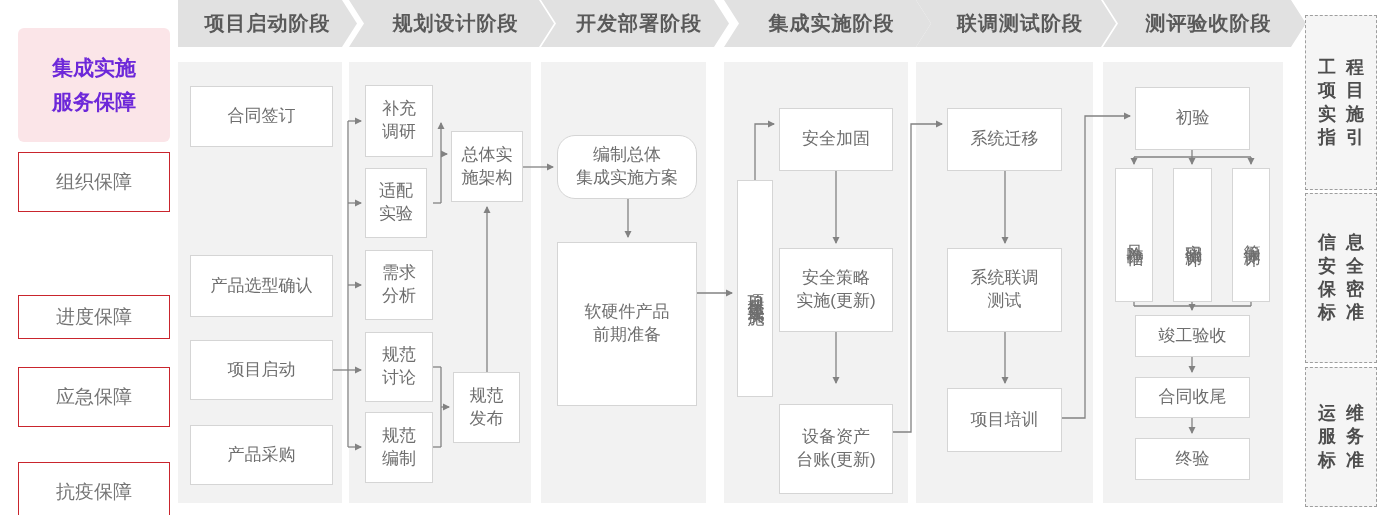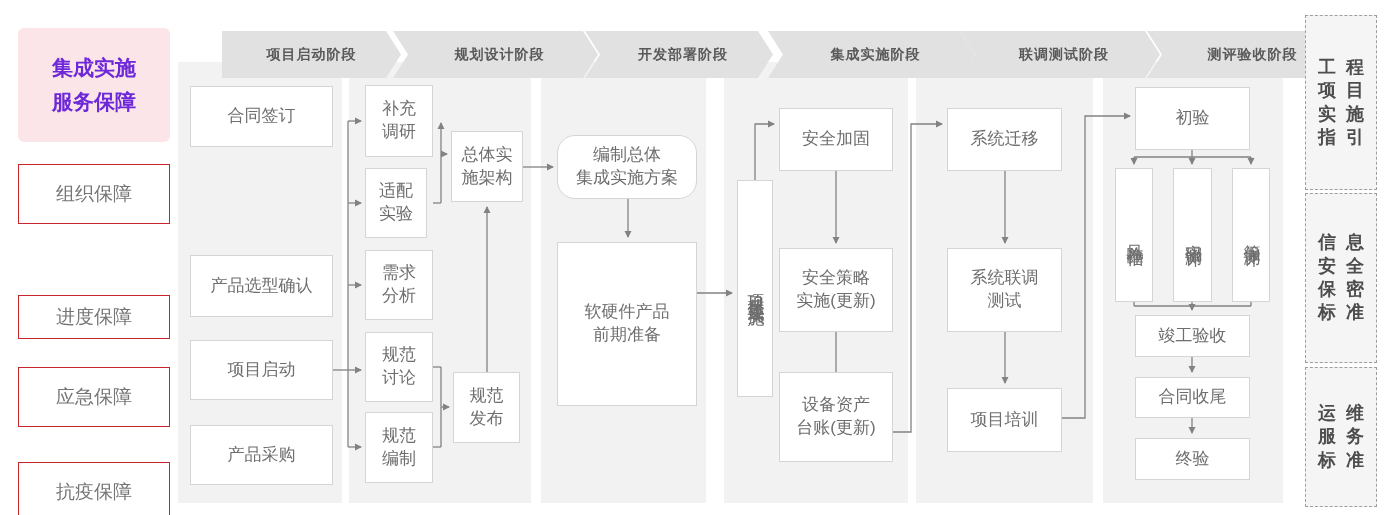--- a/index.html
+++ b/index.html
@@ -1,23 +1,23 @@
 <!DOCTYPE html>
 <html><head>
 <meta charset="utf-8">
 <style>
   html,body{margin:0;padding:0;background:#ffffff;}
   .canvas{position:relative;width:1391px;height:515px;background:#ffffff;
           font-family:"Liberation Sans","DejaVu Sans",sans-serif;overflow:hidden;}
   .connectors{position:absolute;left:0;top:0;z-index:3;pointer-events:none;}
   .panel{position:absolute;top:62px;height:441px;background:#f2f2f2;z-index:1;}
-  .chev{position:absolute;top:31px;height:47px;background:#e1e1e1;color:#595959;
-        font-weight:bold;font-size:14px;display:flex;align-items:center;justify-content:center;
+  .chev{position:absolute;top:0;height:47px;background:#e1e1e1;color:#595959;
+        font-weight:bold;font-size:20px;display:flex;align-items:center;justify-content:center;
         z-index:2;letter-spacing:1px;
-        clip-path:polygon(0 0,calc(100% - 15px) 0,100% 50%,calc(100% - 15px) 100%,0 100%);margin-left:44px;}
+        clip-path:polygon(0 0,calc(100% - 15px) 0,100% 50%,calc(100% - 15px) 100%,0 100%);}
   .chev.notched{clip-path:polygon(0 0,calc(100% - 15px) 0,100% 50%,calc(100% - 15px) 100%,0 100%,15px 50%);
         padding-left:8px;}
   .node{position:absolute;background:#ffffff;border:1px solid #d5d5d5;color:#6e6e6e;
         font-size:17px;line-height:1.35;display:flex;align-items:center;justify-content:center;
         text-align:center;white-space:pre-line;box-sizing:border-box;z-index:4;}
   .node.vert{writing-mode:vertical-rl;letter-spacing:2px;}
   .pink{position:absolute;background:#fbe5e8;border-radius:6px;color:#6d28d9;font-weight:bold;
         font-size:21px;line-height:1.6;display:flex;align-items:center;justify-content:center;
         text-align:center;white-space:pre-line;z-index:2;}
   .redbox{position:absolute;background:#ffffff;border:1px solid #c9252d;color:#757575;
@@ -42,21 +42,21 @@
 
   <div class="chev" style="left:178px;width:179px;">项目启动阶段</div>
   <div class="chev notched" style="left:349px;width:197px;">规划设计阶段</div>
   <div class="chev notched" style="left:541px;width:180px;">开发部署阶段</div>
   <div class="chev notched" style="left:724px;width:199px;">集成实施阶段</div>
   <div class="chev notched" style="left:916px;width:192px;">联调测试阶段</div>
   <div class="chev notched" style="left:1103px;width:195px;">测评验收阶段</div>
 
   <div class="pink" style="left:18px;top:28px;width:152px;height:114px;">集成实施
 服务保障</div>
-  <div class="redbox" style="left:18px;top:164px;width:152px;height:60px;">组织保障</div>
+  <div class="redbox" style="left:18px;top:152px;width:152px;height:60px;">组织保障</div>
   <div class="redbox" style="left:18px;top:295px;width:152px;height:44px;">进度保障</div>
   <div class="redbox" style="left:18px;top:367px;width:152px;height:60px;">应急保障</div>
   <div class="redbox" style="left:18px;top:438px;width:152px;height:60px;margin-top:24px;">抗疫保障</div>
 
   <div class="node" style="left:190px;top:86px;width:143px;height:61px;">合同签订</div>
   <div class="node" style="left:190px;top:255px;width:143px;height:62px;">产品选型确认</div>
   <div class="node" style="left:190px;top:340px;width:143px;height:60px;">项目启动</div>
   <div class="node" style="left:190px;top:425px;width:143px;height:60px;">产品采购</div>
 
   <div class="node" style="left:365px;top:85px;width:68px;height:72px;">补充
@@ -76,21 +76,21 @@
 
   <div class="node" style="left:557px;top:135px;width:140px;height:64px;border-radius:18px;">编制总体
 集成实施方案</div>
   <div class="node" style="left:557px;top:242px;width:140px;height:164px;">软硬件产品
 前期准备</div>
 
   <div class="node vert" style="left:737px;top:180px;width:36px;height:217px;">项目整体集成实施</div>
   <div class="node" style="left:779px;top:108px;width:114px;height:63px;">安全加固</div>
   <div class="node" style="left:779px;top:248px;width:114px;height:84px;">安全策略
 实施(更新)</div>
-  <div class="node" style="left:779px;top:372px;width:114px;height:90px;">设备资产
+  <div class="node" style="left:779px;top:404px;width:114px;height:90px;">设备资产
 台账(更新)</div>
 
   <div class="node" style="left:947px;top:108px;width:115px;height:63px;">系统迁移</div>
   <div class="node" style="left:947px;top:248px;width:115px;height:84px;">系统联调
 测试</div>
   <div class="node" style="left:947px;top:388px;width:115px;height:64px;">项目培训</div>
 
   <div class="node" style="left:1135px;top:87px;width:115px;height:63px;">初验</div>
   <div class="node vert" style="left:1115px;top:168px;width:38px;height:134px;">风险评估</div>
   <div class="node vert" style="left:1173px;top:168px;width:39px;height:134px;">密码测评</div>

